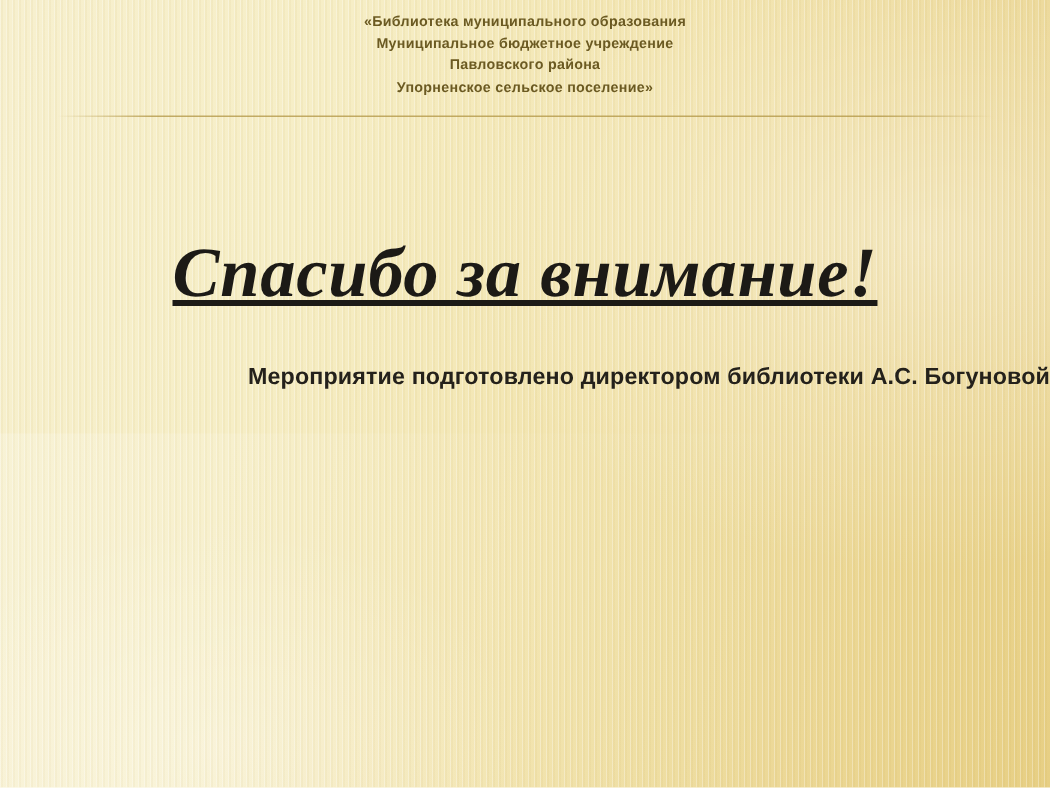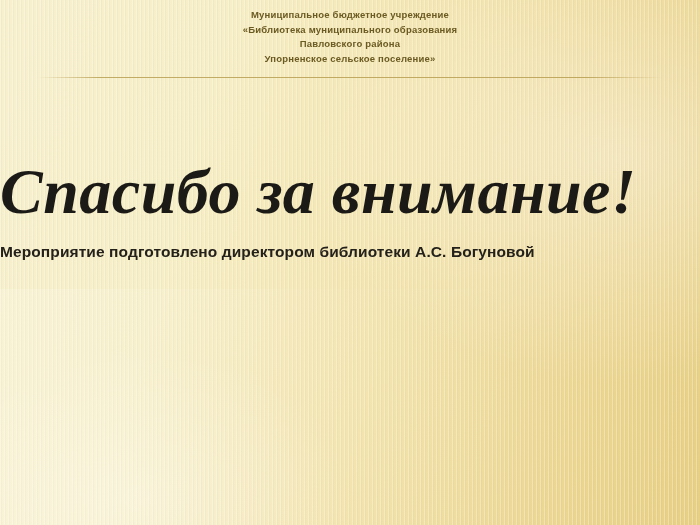--- a/index.html
+++ b/index.html
@@ -77,50 +77,52 @@
     width: 624px;
     height: 1px;
     background: linear-gradient(to right, rgba(196,169,86,0) 0%, rgba(176,148,66,0.75) 10%, rgba(176,148,66,0.75) 88%, rgba(196,169,86,0) 100%);
   }
 
   .main-title {
     position: absolute;
     top: 158px;
     left: 0;
     width: 100%;
+    text-align: center;
     font-family: "Liberation Serif", "DejaVu Serif", serif;
     font-style: italic;
     font-weight: bold;
-    font-size: 64px;
+    font-size: 47px;
     line-height: 1.05;
     color: #1c1a16;
     letter-spacing: 0.5px;
+    text-decoration: underline;
   }
 
   .subtitle {
     position: absolute;
     top: 243px;
     left: 0;
     width: 100%;
-    text-align: left;
+    text-align: right;
     font-size: 15.5px;
     font-weight: bold;
     color: #24211b;
     letter-spacing: 0.1px;
   }
 </style>
 </head>
 <body>
 
 <div class="slide">
   <div class="content">
 
     <div class="org-block">
+      <span class="org-line">«Библиотека муниципального образования</span>
       <span class="org-line">Муниципальное бюджетное учреждение</span>
-      <span class="org-line">«Библиотека муниципального образования</span>
       <span class="org-line">Павловского района</span>
       <span class="org-line">Упорненское сельское поселение»</span>
     </div>
 
     <div class="divider"></div>
 
     <div class="main-title">Спасибо за внимание!</div>
 
     <div class="subtitle">Мероприятие подготовлено директором библиотеки А.С. Богуновой</div>
 

